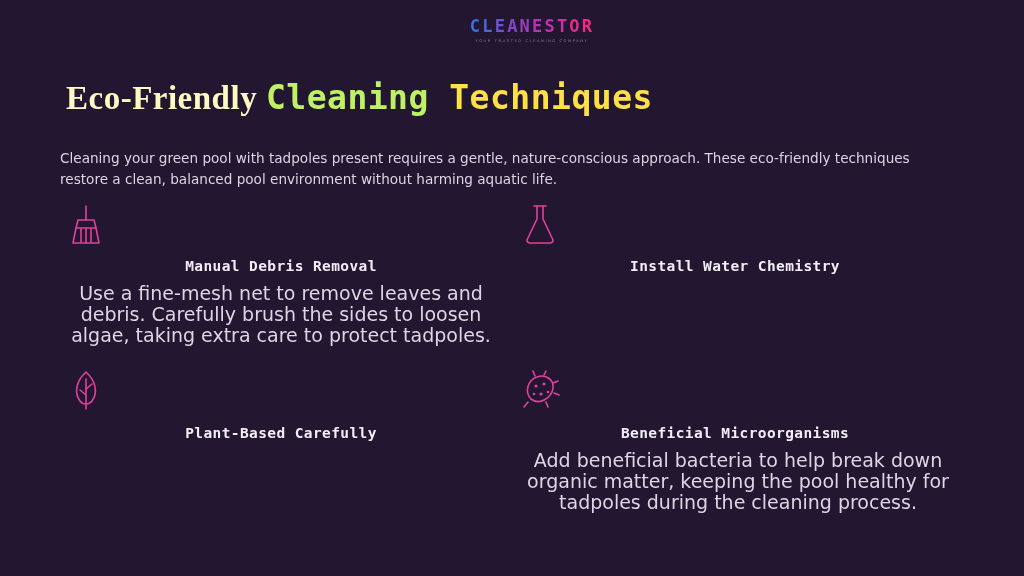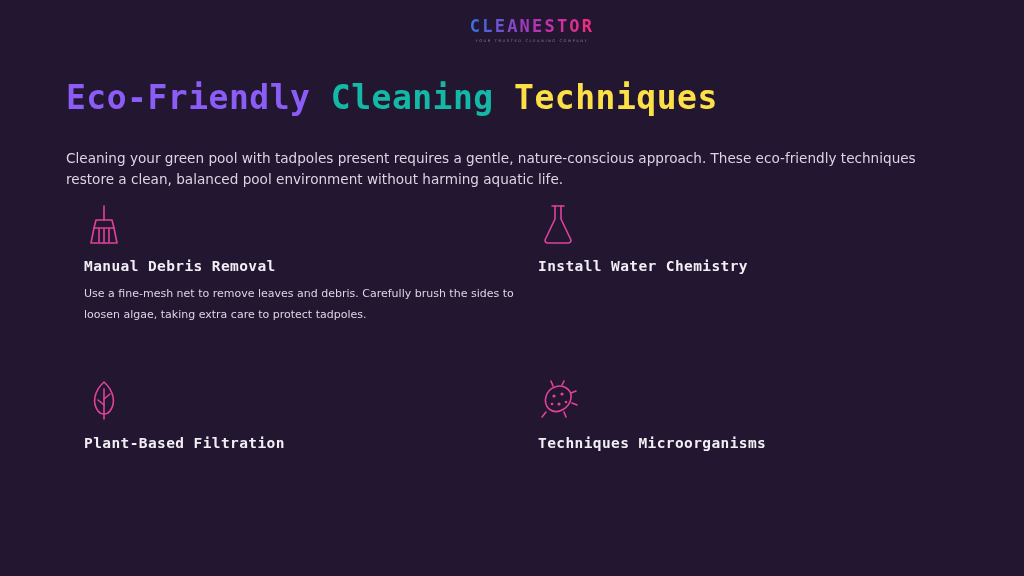--- a/index.html
+++ b/index.html
@@ -50,66 +50,67 @@
   .title {
     position: absolute;
     top: 78px;
     left: 66px;
     font-family: "DejaVu Sans Mono", monospace;
     font-size: 33px;
     font-weight: bold;
     letter-spacing: 0.5px;
     white-space: nowrap;
   }
-  .t-1 { color: #8b5cf6; }
-  .t-2 { color: #14b8a6; }
+  .t-1 { color: #fef9c3; font-family: Liberation Serif, serif; }
+  .t-2 { color: #bef264; }
   .t-3 { color: #fde047; }
 
   
   .intro {
     position: absolute;
     top: 148px;
-    left: 66px;
+    left: 60px;
     width: 890px;
     color: #ddd5e4;
     font-size: 13.6px;
     line-height: 21px;
   }
 
   
   .grid {
     position: absolute;
     top: 200px;
-    left: 84px;
+    left: 66px;
     width: 900px;
     display: grid;
     grid-template-columns: 454px 446px;
     grid-template-rows: auto auto;
-    row-gap: 52px;
+    row-gap: 21px;
+    text-align: center;
   }
   .card {
     width: 430px;
   }
   .icon-wrap {
     height: 46px;
     display: flex;
     align-items: flex-end;
   }
   .card-title {
     margin-top: 12px;
     font-family: "DejaVu Sans Mono", monospace;
     font-size: 14.5px;
     font-weight: bold;
     color: #f2eef5;
     letter-spacing: 0.4px;
   }
   .card-body {
     margin-top: 9px;
     color: #ded6e5;
-    font-size: 11px;
+    font-size: 19px;
     line-height: 21px;
   }
   .card-body.wide { width: 436px; }
 </style>
 </head>
 <body>
 
 <div class="page">
 
   <div class="brand">
@@ -149,32 +150,33 @@
     </div>
 
     <div class="card">
       <div class="icon-wrap">
         <svg width="40" height="44" viewBox="0 0 40 44" fill="none" stroke="#e0429b" stroke-width="1.6" stroke-linecap="round" stroke-linejoin="round">
           <path d="M20 3 C30 12 32 24 26 32 C23 36 17 36 14 32 C8 24 10 12 20 3 Z"></path>
           <path d="M20 10 V40"></path>
           <path d="M20 20 L26 15 M20 26 L14 21"></path>
         </svg>
       </div>
-      <div class="card-title">Plant-Based Filtration</div>
+      <div class="card-title">Plant-Based Carefully</div>
     </div>
 
     <div class="card">
       <div class="icon-wrap">
         <svg width="40" height="44" viewBox="0 0 40 44" fill="none" stroke="#e0429b" stroke-width="1.6" stroke-linecap="round" stroke-linejoin="round">
           <path d="M11 30 C4 23 8 11 17 8 C25 5 34 10 33 19 C32 28 20 37 11 30 Z"></path>
           <path d="M8 33 L4 38 M15 7 L13 2 M24 6 L26 2 M33 14 L38 12 M34 24 L39 26 M26 33 L28 38"></path>
           <circle cx="16" cy="17" r="1.6" fill="#e0429b" stroke="none"></circle>
           <circle cx="24" cy="15" r="1.6" fill="#e0429b" stroke="none"></circle>
           <circle cx="21" cy="25" r="1.6" fill="#e0429b" stroke="none"></circle>
           <circle cx="28" cy="23" r="1.3" fill="#e0429b" stroke="none"></circle>
           <circle cx="14" cy="25" r="1.3" fill="#e0429b" stroke="none"></circle>
         </svg>
       </div>
-      <div class="card-title">Techniques Microorganisms</div>
+      <div class="card-title">Beneficial Microorganisms</div>
+      <div class="card-body wide">Add beneficial bacteria to help break down organic matter, keeping the pool healthy for tadpoles during the cleaning process.</div>
     </div>
 
   </div>
 </div>
 
 </body></html>

